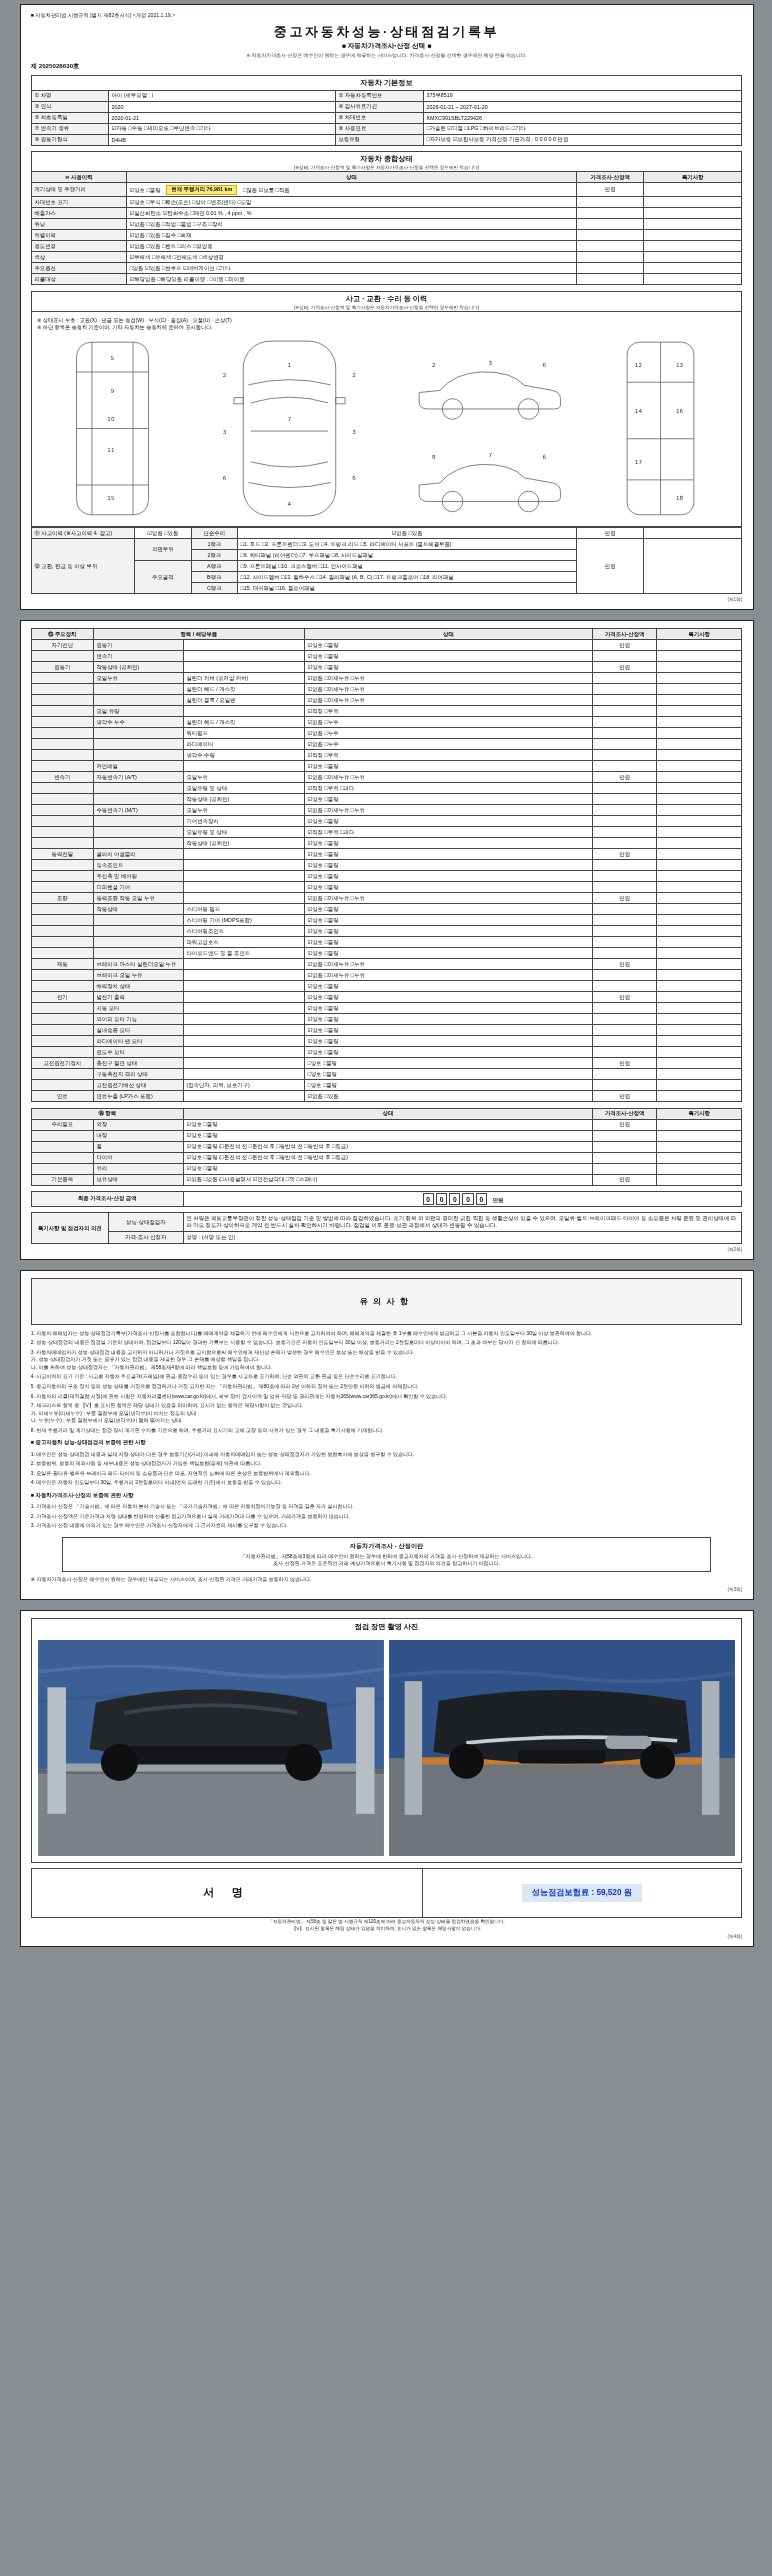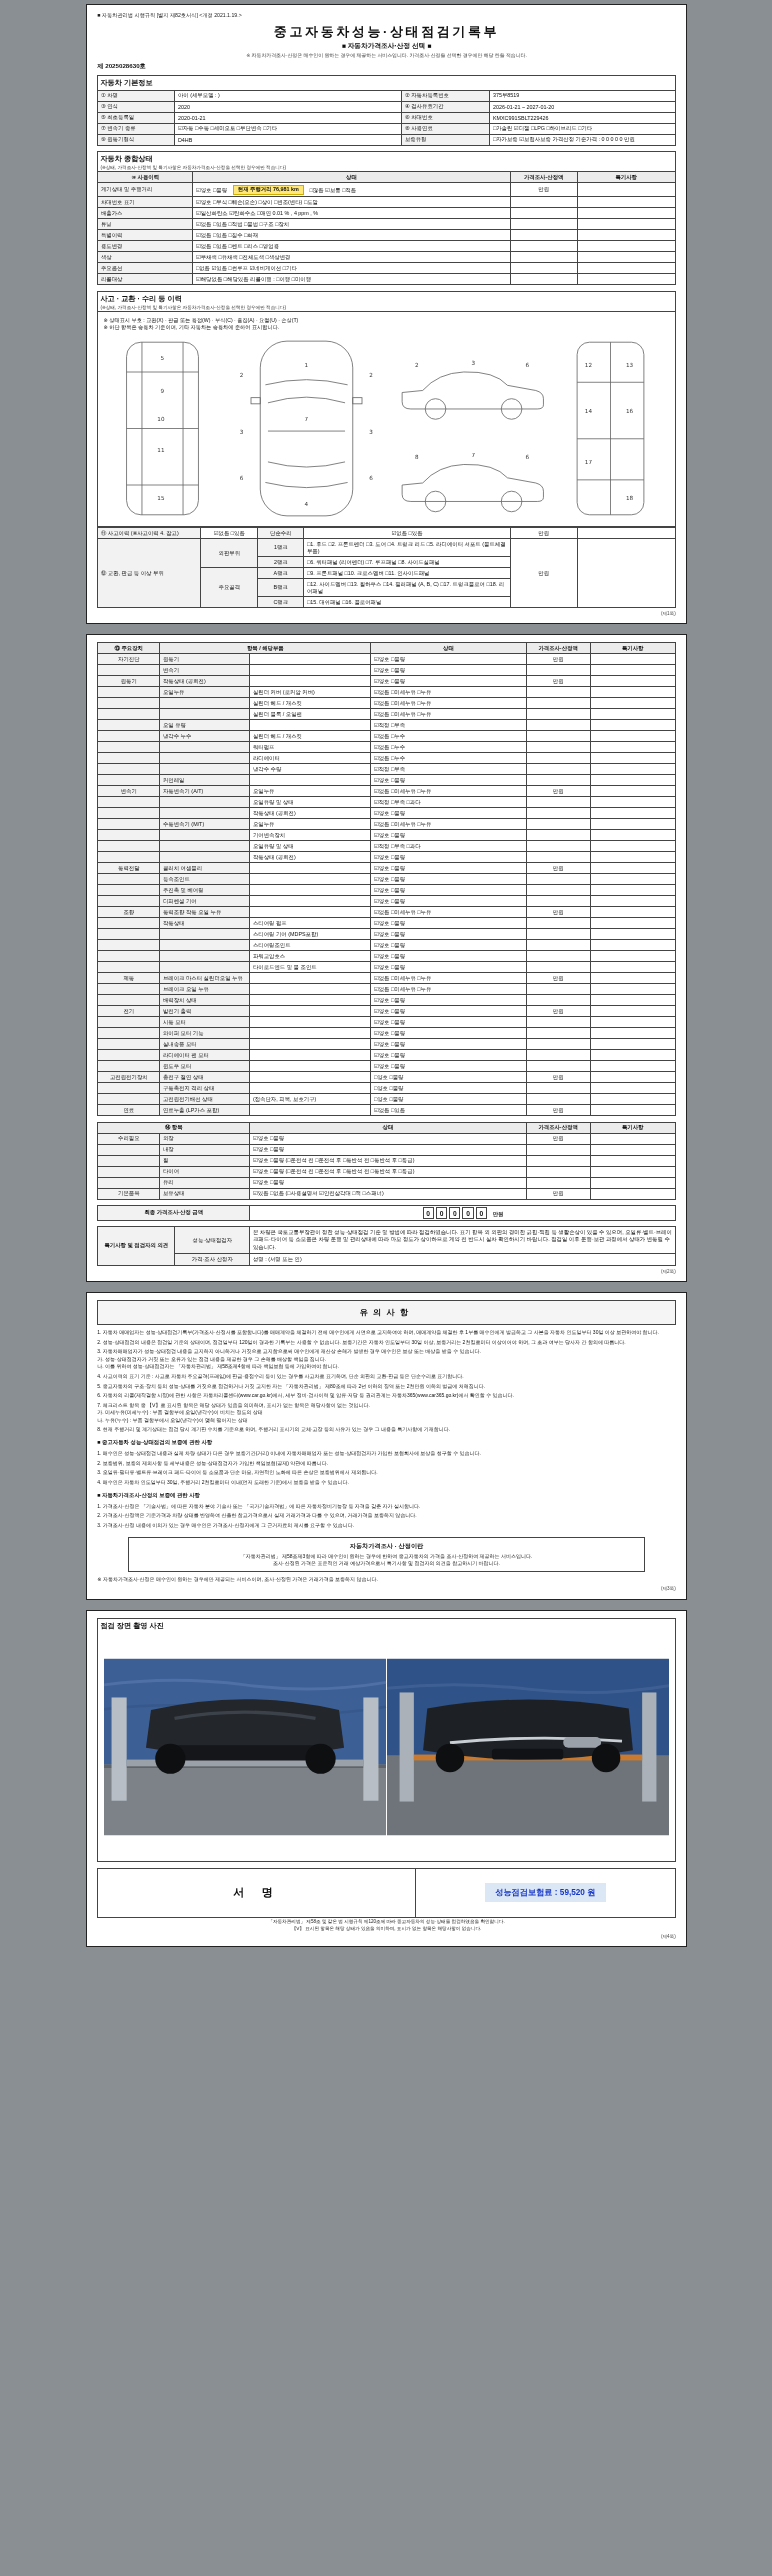--- a/index.html
+++ b/index.html
@@ -1,42 +1,42 @@
 <!DOCTYPE html>
 <html style="font-size:8.2px"><head>
 <meta charset="utf-8">
 <style>
   *{box-sizing:border-box}
   html,body{margin:0;padding:0}
   body{width:773px;background:#8a8f94;font-family:"Liberation Sans","DejaVu Sans",sans-serif;color:#101010;padding:4.1px 0 9.3px}
-  .page{width:601px;margin:0 auto 10px;background:#fff;border:0.5px solid #222;padding:7.2px 10.3px}
+  .page{width:734px;margin:0 auto 10px;background:#fff;border:0.5px solid #222;padding:7.2px 10.3px}
   .form-ref{font-size:5.2px;color:#222}
   h1.title{text-align:center;font-size:13px;margin:4.1px 0 1px;letter-spacing:2.6px;font-weight:bold}
   .subtitle{text-align:center;font-weight:bold;font-size:6.7px;margin:1px 0}
   .subnote{text-align:center;font-size:4.9px;color:#333;margin-bottom:4.1px}
   .docno{font-size:6.2px;font-weight:bold;margin:1px 0 3.1px}
-  .sec-head{border:0.5px solid #444;border-bottom:none;text-align:left;padding:2.6px 2.1px 1.5px;background:#fff}
+  .sec-head{border:0.5px solid #444;border-bottom:none;text-align:center;padding:2.6px 2.1px 1.5px;background:#fff}
   .sec-head .t{font-weight:bold;font-size:7.2px}
   .sec-head .cap{font-size:4.6px;color:#333;margin-top:0.5px}
   table.frm{width:100%;border-collapse:collapse;table-layout:fixed}
   .frm th,.frm td{border:0.5px solid #444;padding:1.5px 2.6px;font-size:5.4px;vertical-align:middle;word-break:break-all}
   .frm th{background:#ececec;font-weight:bold;text-align:center}
   .lbl{background:#f2f2f2}
   .ctr{text-align:center}
   .hl{background:#ffe877;border:0.5px solid #cfae00;font-weight:bold;padding:0.5px 4.1px;display:inline-block;margin:0 4.1px}
   .gap{height:5.2px}
   .diag-wrap{border:0.5px solid #444;padding:4.1px 5.2px}
   .legend-line{font-size:5.2px;margin:0.5px 0}
   .diagrams{display:flex;justify-content:space-around;align-items:center;padding:4.1px 0 1px}
   .diagrams svg{flex:0 0 auto}
   svg .ln{fill:none;stroke:#666;stroke-width:1.6}
   svg .num{font-size:11px;fill:#333;font-family:"DejaVu Sans",sans-serif}
   .digitbox{display:inline-block;width:11.3px;height:11.3px;border:0.5px solid #444;text-align:center;line-height:11.3px;margin:0 1px;font-weight:bold;font-size:6.7px}
   .optext{font-size:4.9px;line-height:1.4}
-  .notice-title{text-align:center;font-weight:bold;font-size:8.2px;border:0.5px solid #444;padding:6px;background:#f5f5f5;letter-spacing:5.2px}
+  .notice-title{text-align:center;font-weight:bold;font-size:8.2px;border:0.5px solid #444;padding:17px;background:#f5f5f5;letter-spacing:5.2px}
   .notice{font-size:5px;line-height:1.5;margin-top:4.1px}
   .notice p{margin:2.1px 0;white-space:pre-line;text-align:justify}
   .nhead{font-weight:bold;font-size:5.4px;margin:5.2px 0 1px}
   .nbox{border:0.8px solid #444;margin:7.2px 31px 4.1px;padding:4.1px 8.2px;text-align:center}
   .nbox .bt{font-weight:bold;font-size:6.2px;margin-bottom:2.1px}
   .nbox p{font-size:5px;margin:1px 0}
   .photos{display:flex;justify-content:space-between;border:0.5px solid #444;border-top:none;padding:6.2px}
   .fee{color:#1536c8;font-weight:bold;font-size:8.2px;background:#dbe7f5;padding:3.6px 10.3px;display:inline-block}
   .signname{font-size:11px;font-weight:bold;letter-spacing:7.2px}
   .fineprint{font-size:4.6px;color:#222;text-align:center;margin:1.5px 0}

